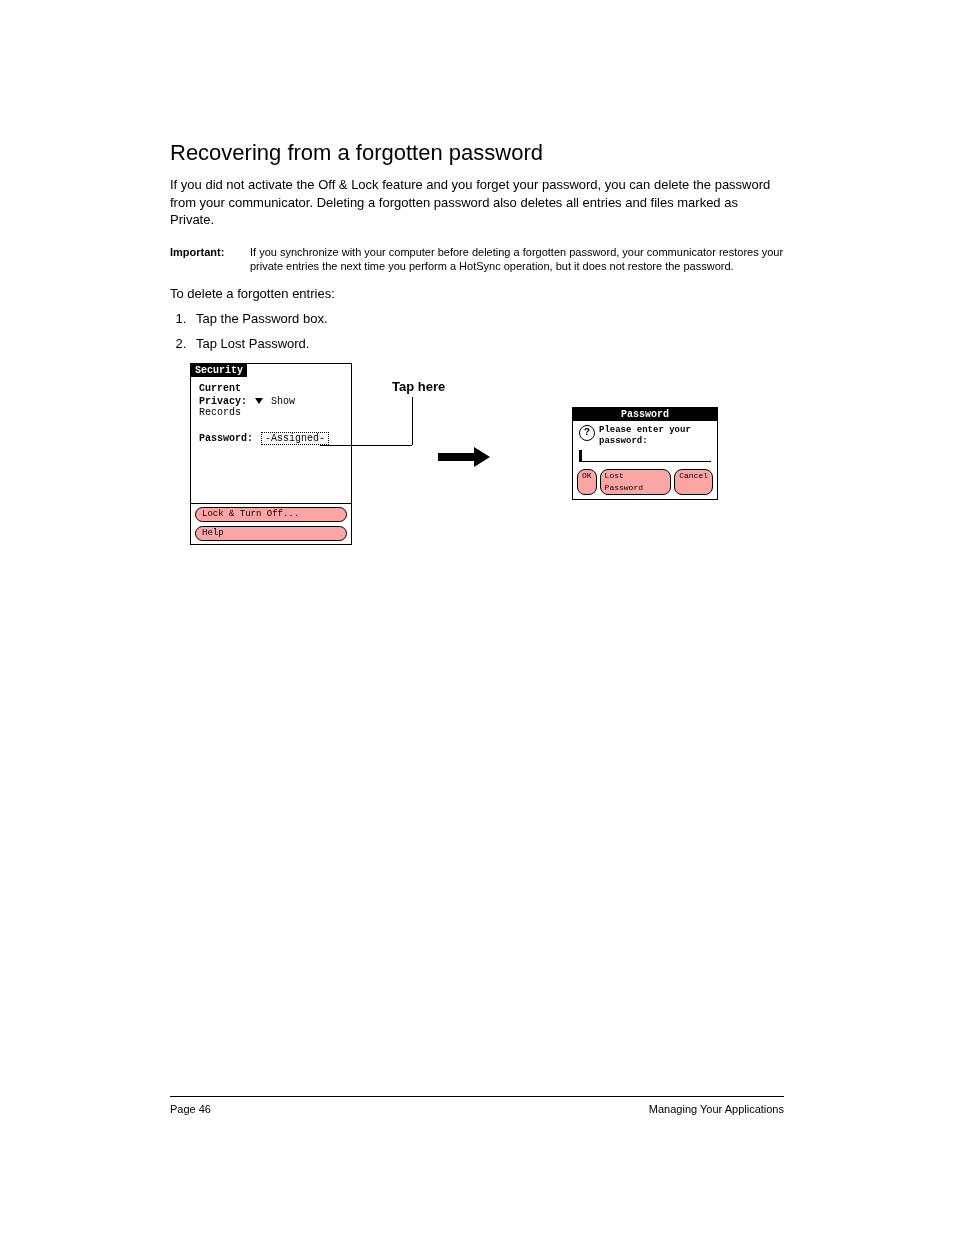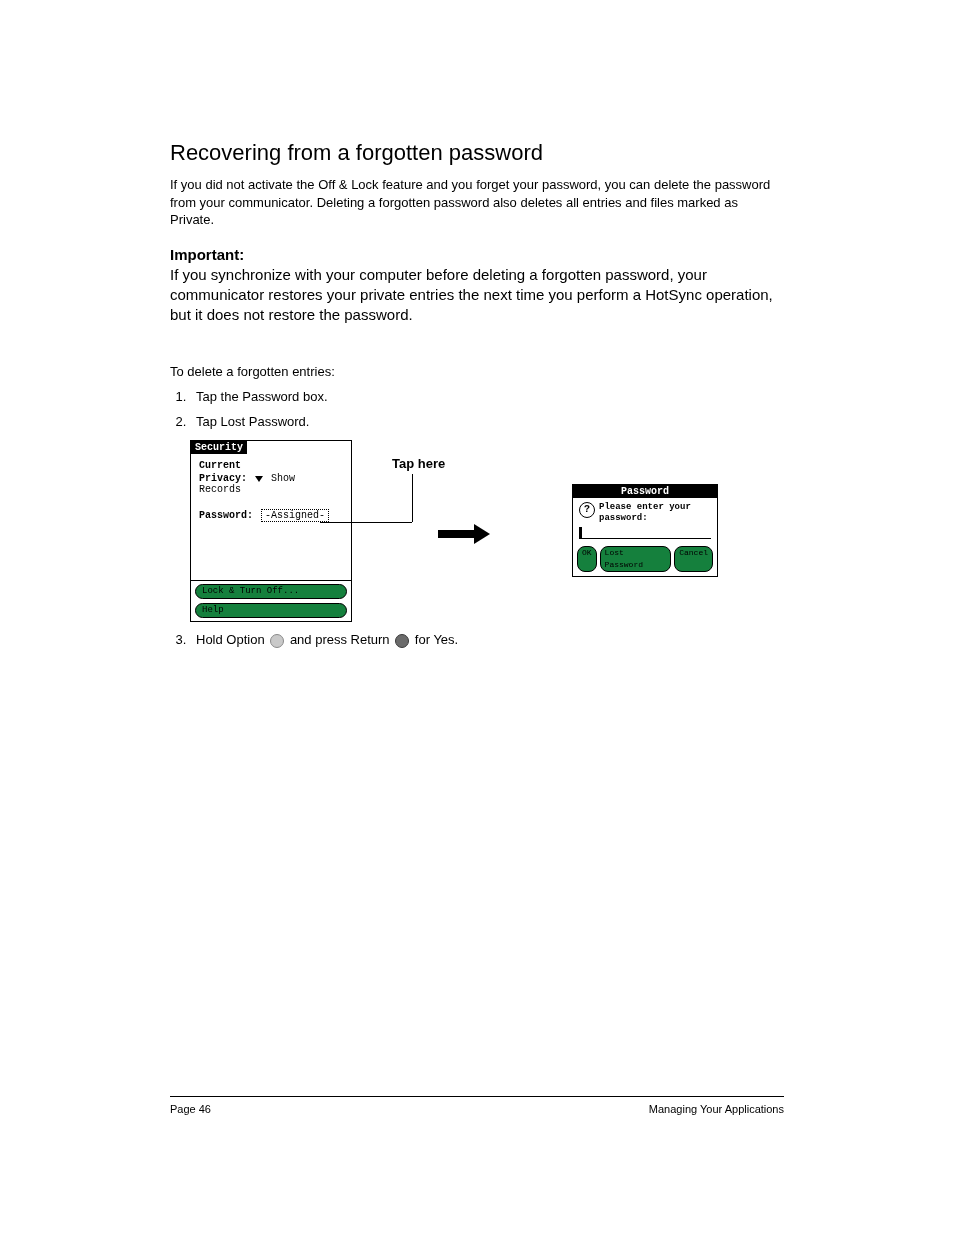--- a/index.html
+++ b/index.html
@@ -21,24 +21,23 @@
     font-weight: normal;
     margin: 0 0 10px 0;
   }
   p.intro {
     font-size: 13px;
     line-height: 1.35;
     margin: 0 0 16px 0;
   }
   .important-block {
     display: flex;
-    font-size: 15px;
+    font-size: 11px;
     line-height: 1.35;
-    margin-bottom: 38px;
-    flex-direction: column;
+    margin-bottom: 12px;
   }
   .important-block .label {
     font-weight: bold;
     min-width: 80px;
   }
   .important-block .text {
     flex: 1;
   }
   .subhead {
     font-size: 13px;
@@ -111,21 +110,21 @@
     padding: 3px 4px;
     margin-top: 54px;
     flex-direction: column;
   }
   .pill-btn {
     border: 1px solid #000;
     border-radius: 8px;
     padding: 0 6px;
     font-size: 9px;
     line-height: 13px;
-    background: #15803d;
+    background: #fca5a5;
   }
   
   .callout-col {
     position: relative;
     width: 200px;
   }
   .tap-label {
     position: absolute;
     top: 16px;
     left: 40px;
@@ -314,24 +313,19 @@
       </div>
       <div class="pw-btns">
         <span class="pill-btn">OK</span>
         <span class="pill-btn">Lost Password</span>
         <span class="pill-btn">Cancel</span>
       </div>
     </div>
 
   </div>
 
-  <ol class="steps" start="3">
-    <li>
-      <span>Hold Option </span><span class="key-icon"></span><span> and press Return </span><span class="key-icon dark"></span><span> for Yes.</span>
-    </li>
-  </ol>
 
   <div class="footer">
     <span>Page 46</span>
     <span>Managing Your Applications</span>
   </div>
 
 </div>
 
 </body></html>

